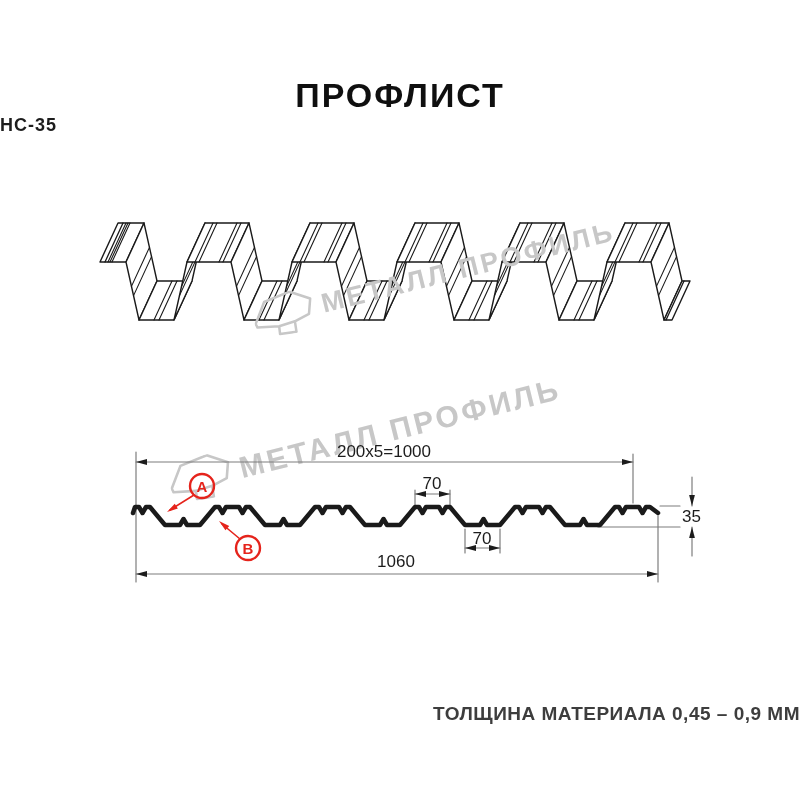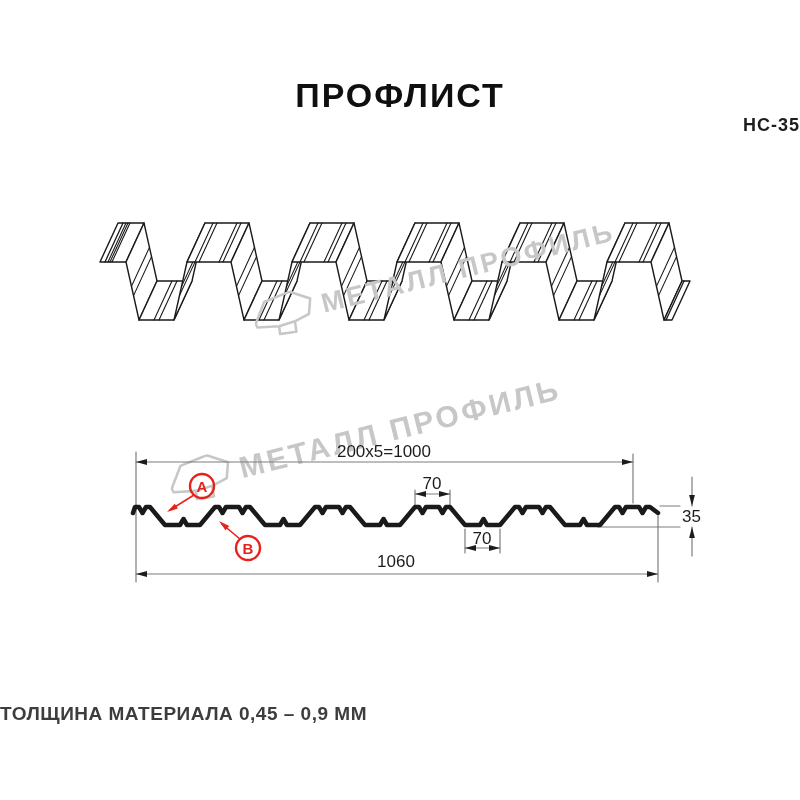--- a/index.html
+++ b/index.html
@@ -1,22 +1,22 @@
 <!DOCTYPE html>
 <html style="--accent_red: #e5231b; --line_black: #1a1a1a; --dim_gray: #7d7d7d; --watermark_gray: #c7c7c7; --text_dark: #1c1c1c;"><head>
 <meta charset="utf-8">
 <style>
   html,body{margin:0;padding:0;background:#ffffff;}
   #page{position:relative;width:800px;height:800px;background:#fff;overflow:hidden;
         font-family:"Liberation Sans", sans-serif;}
   .title{position:absolute;left:0;top:68px;width:800px;text-align:center;
          font-weight:700;font-size:34px;letter-spacing:2px;color:#0f0f0f;margin-top:8px;}
-  .subtitle{position:absolute;left:0;top:115px;width:800px;text-align:right;
+  .subtitle{position:absolute;left:0;top:115px;width:800px;text-align:left;
          font-weight:700;font-size:18px;letter-spacing:1px;color:#1d1d1d;}
-  .footer-note{position:absolute;left:0;top:703px;width:800px;text-align:left;
+  .footer-note{position:absolute;left:0;top:703px;width:800px;text-align:right;
          font-weight:700;font-size:19px;color:#3d3d3d;letter-spacing:.5px;}
   svg.layer{position:absolute;}
   #sheet3d{left:95px;top:213px;width:615px;height:128px;}
   #crosssec{left:120px;top:430px;width:600px;height:170px;}
   .wm{position:absolute;display:flex;align-items:center;gap:8px;
       color:var(--watermark_gray,#c7c7c7);transform-origin:0 50%;pointer-events:none;}
   .wm .wm-text{font-weight:700;white-space:nowrap;letter-spacing:3px;}
   .wm1{left:254px;top:300px;transform:rotate(-14deg);}
   .wm1 .wm-text{font-size:27px;}
   .wm2{left:170px;top:464px;transform:rotate(-14deg);}

